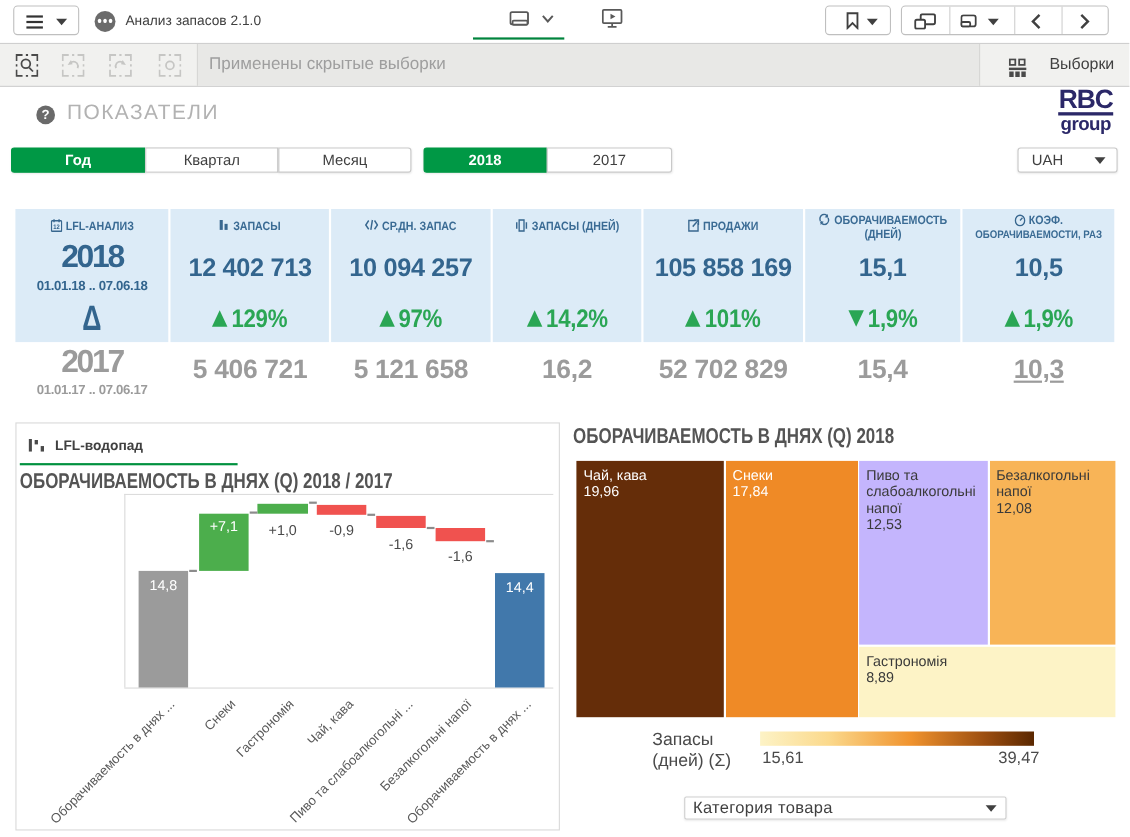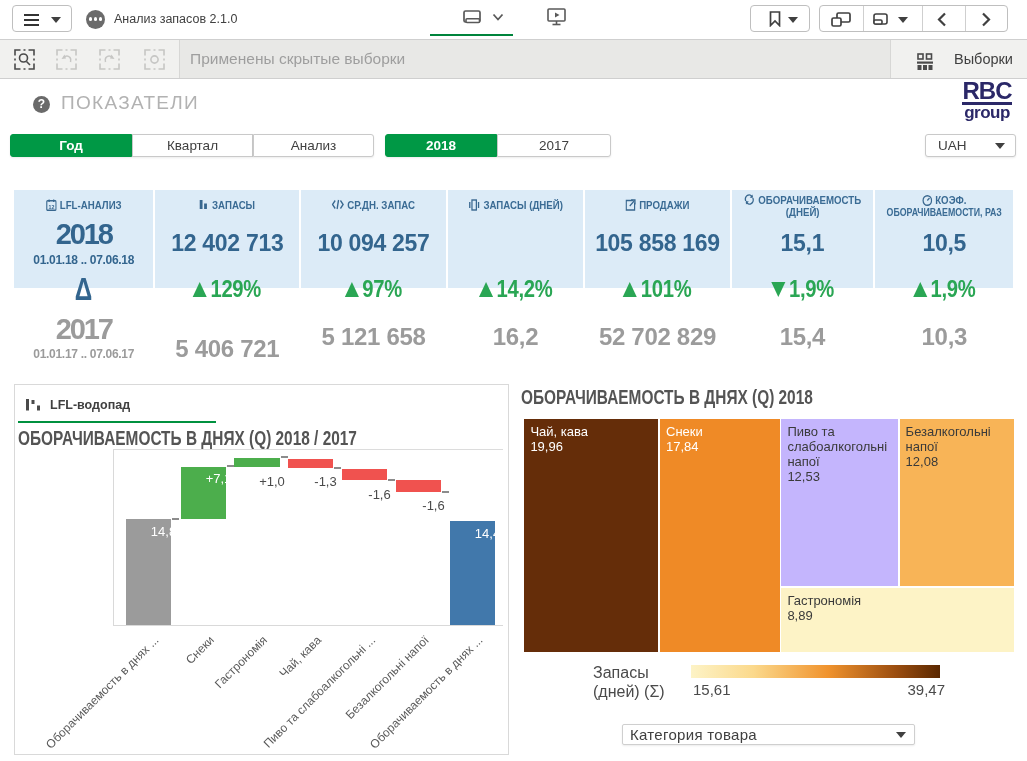--- a/index.html
+++ b/index.html
@@ -18,32 +18,32 @@
   #tb-msg { position:absolute; left:179px; top:0; width:712px; height:38px; background:#e8e8e6; border-left:1px solid #d7d7d5; border-right:1px solid #d7d7d5; color:#9e9e9e; font-size:15.5px; line-height:38px; padding-left:10px; box-sizing:border-box; }
 
   
   .qmark { position:absolute; width:17px; height:17px; border-radius:50%; background:#6a6a6a; color:#fff; font-size:12px; font-weight:bold; text-align:center; line-height:17px; }
 
   
   .fbtn { position:absolute; top:134px; height:23px; background:#fff; border:1px solid #c9c9c9; box-shadow:0 1px 2px rgba(0,0,0,0.08); font-size:13.5px; color:#404040; text-align:center; line-height:21px; }
   .fbtn.green { background:#009845; border-color:#009845; color:#fff; font-weight:bold; }
 
   
-  .kcell { position:absolute; top:190px; height:98px; background:#dcebf7; }
+  .kcell { position:absolute; top:190px; height:121px; background:#dcebf7; }
   .khead { position:absolute; top:9px; left:0; right:0; text-align:center; font-size:11px; font-weight:bold; color:#3a6b94; line-height:12px; white-space:nowrap; transform:scaleX(0.88); }
   .knum  { position:absolute; top:40px; left:0; right:0; text-align:center; font-size:23px; letter-spacing:-0.3px; font-weight:bold; color:#33658e; }
   .kpct  { position:absolute; top:86px; left:0; right:0; text-align:center; font-size:23px; letter-spacing:-0.3px; font-weight:bold; color:#2aa654; transform:scaleX(0.88); }
   .kgray { position:absolute; top:322.5px; height:26px; text-align:center; font-size:24px; letter-spacing:-0.3px; font-weight:bold; color:#9b9b9b; }
   .tri-up { display:inline-block; width:0; height:0; border-left:8.5px solid transparent; border-right:8.5px solid transparent; border-bottom:15px solid #2aa654; margin-right:4px; }
   .tri-dn { display:inline-block; width:0; height:0; border-left:8.5px solid transparent; border-right:8.5px solid transparent; border-top:15px solid #2aa654; margin-right:4px; }
 
   
   #wf-panel { position:absolute; left:14px; top:384px; width:495px; height:371px; border:1px solid #d9d9d9; background:#fff; }
   .wfbar { position:absolute; }
-  .wflabel { position:absolute; font-size:13px; color:#fff; text-align:center;margin-left:15px; }
+  .wflabel { position:absolute; font-size:13px; color:#fff; text-align:center; }
   .wfdark { color:#4a4a4a; }
   .wfx { position:absolute; font-size:12px; color:#595959; white-space:nowrap; transform:rotate(-45deg); transform-origin:100% 0; }
   .dash { position:absolute; height:2px; background:#8c8c8c; }
 
   .tmblock { position:absolute; overflow:hidden; }
   .tmlabel { position:absolute; left:6px; top:5px; font-size:13px; line-height:15px; }
 </style>
 </head>
 <body>
 <div id="app">
@@ -171,21 +171,21 @@
   <div class="qmark" style="left:33px; top:96px;">?</div>
   <div class="abs" style="left:61px; top:92px; font-size:19px; color:#b2b2b2; letter-spacing:1.3px;">ПОКАЗАТЕЛИ</div>
   <div class="abs" style="left:962px; top:81px; width:50px; text-align:center; color:#2b2868; font-weight:bold;">
     <div style="font-size:24px; letter-spacing:-1px; line-height:20px;">RBC</div>
     <div style="height:3px; background:#2b2868; margin:1px 0 1px 0;"></div>
     <div style="font-size:17px; letter-spacing:-0.5px; line-height:13px;">group</div>
   </div>
 
   <div class="fbtn green" style="left:10px;  width:122px; border-radius:3px 0 0 3px;">Год</div>
   <div class="fbtn" style="left:132px; width:121px;">Квартал</div>
-  <div class="fbtn" style="left:253px; width:121px; border-radius:0 3px 3px 0;">Анализ</div>
+  <div class="fbtn" style="left:253px; width:121px; border-radius:0 3px 3px 0;">Месяц</div>
   <div class="fbtn green" style="left:385px; width:112px; border-radius:3px 0 0 3px;">2018</div>
   <div class="fbtn" style="left:497px; width:114px; border-radius:0 3px 3px 0;">2017</div>
   <div class="fbtn" style="left:925px; width:91px; text-align:left; padding-left:12px; border-radius:3px;">UAH
     <span class="caret" style="position:absolute; right:10px; top:8px;"></span></div>
 
   <div class="kcell" style="left:14px; width:139.4px;">
     <div class="khead"><svg width="12" height="12" viewBox="0 0 12 12" style="vertical-align:-2px; margin-right:4px;">
           <rect x="0.7" y="1.7" width="10.6" height="9.6" rx="1" fill="none" stroke="#38678f" stroke-width="1.4"></rect>
           <line x1="3.4" y1="0.4" x2="3.4" y2="3" stroke="#38678f" stroke-width="1.4"></line>
           <line x1="8.6" y1="0.4" x2="8.6" y2="3" stroke="#38678f" stroke-width="1.4"></line>
@@ -249,26 +249,26 @@
     <div class="khead" style="top:4px;"><svg width="12" height="12" viewBox="0 0 12 12" style="vertical-align:-2px; margin-right:3px;">
           <circle cx="6" cy="6.5" r="4.8" fill="none" stroke="#38678f" stroke-width="1.4"></circle>
           <line x1="6" y1="6.5" x2="8.5" y2="4" stroke="#38678f" stroke-width="1.4"></line>
         </svg>КОЭФ.<br><span style="font-size:10px;">ОБОРАЧИВАЕМОСТИ, РАЗ</span></div>
     <div class="knum">10,5</div>
     <div class="kpct"><span class="tri-up"></span>1,9%</div>
   </div>
 
   <div class="kgray" style="left:14px; width:139.4px; top:313px; font-size:29px; letter-spacing:-2.1px;">2017</div>
   <div class="abs" style="left:14px; width:139.4px; top:347px; text-align:center; font-size:12px; letter-spacing:-0.3px; font-weight:bold; color:#9b9b9b;">01.01.17&nbsp;..&nbsp;07.06.17</div>
-  <div class="kgray" style="left:155.4px; width:143.9px;margin-top:12px;">5 406 721</div>
+  <div class="kgray" style="left:155.4px; width:143.9px;">5 406 721</div>
   <div class="kgray" style="left:301.3px; width:144.5px;">5 121 658</div>
   <div class="kgray" style="left:447.8px; width:135.4px;">16,2</div>
   <div class="kgray" style="left:585.2px; width:144.5px;">52 702 829</div>
   <div class="kgray" style="left:731.7px; width:141.4px;">15,4</div>
-  <div class="kgray" style="left:875.1px; width:138.4px;">10,3</div>
+  <div class="kgray" style="left:875.1px; width:138.4px;text-decoration:underline;">10,3</div>
 
   <div id="wf-panel"></div>
   <svg class="abs" style="left:26px; top:399px;" width="17" height="12" viewBox="0 0 17 12">
     <rect x="0" y="0" width="3" height="11.5" fill="#4a4a4a"></rect>
     <rect x="5.5" y="1" width="3" height="4" fill="#4a4a4a"></rect>
     <rect x="11" y="6.5" width="3" height="5" fill="#4a4a4a"></rect>
   </svg>
   <div class="abs" style="left:50px; top:398px; font-size:12.5px; font-weight:bold; color:#404040;">LFL-водопад</div>
   <div class="abs" style="left:18px; top:420.5px; width:198px; height:2.5px; background:#00913f;"></div>
   <div class="abs" style="left:18px; top:427px; font-size:19.5px; font-weight:bold; color:#545454; transform:scaleX(0.79); transform-origin:0 0; white-space:nowrap;">ОБОРАЧИВАЕМОСТЬ В ДНЯХ (Q) 2018 / 2017</div>
@@ -288,21 +288,21 @@
   <div class="dash" style="left:172px; top:517.8px; width:7px;"></div>
   <div class="dash" style="left:227px; top:464.5px; width:7px;"></div>
   <div class="dash" style="left:281px; top:456.3px; width:7px;"></div>
   <div class="dash" style="left:334px; top:466.8px; width:7px;"></div>
   <div class="dash" style="left:388px; top:479px; width:7px;"></div>
   <div class="dash" style="left:442px; top:490.7px; width:7px;"></div>
 
   <div class="wflabel" style="left:126px; top:524px; width:45px;">14,8</div>
   <div class="wflabel" style="left:181px; top:471px; width:45px;">+7,1</div>
   <div class="wflabel wfdark" style="left:234px; top:474px; width:46px;">+1,0</div>
-  <div class="wflabel wfdark" style="left:288px; top:474px; width:45px;">-1,3</div>
+  <div class="wflabel wfdark" style="left:288px; top:474px; width:45px;">-0,9</div>
   <div class="wflabel wfdark" style="left:342px; top:487px; width:45px;">-1,6</div>
   <div class="wflabel wfdark" style="left:396px; top:498px; width:45px;">-1,6</div>
   <div class="wflabel" style="left:450px; top:526px; width:45px;">14,4</div>
 
   <div class="wfx" style="right:875px; top:633px;">Оборачиваемость в днях ...</div>
   <div class="wfx" style="right:820px; top:633px;">Снеки</div>
   <div class="wfx" style="right:767px; top:633px;">Гастрономія</div>
   <div class="wfx" style="right:713px; top:633px;">Чай, кава</div>
   <div class="wfx" style="right:659px; top:633px;">Пиво та слабоалкогольні ...</div>
   <div class="wfx" style="right:605px; top:633px;">Безалкогольні напої</div>

